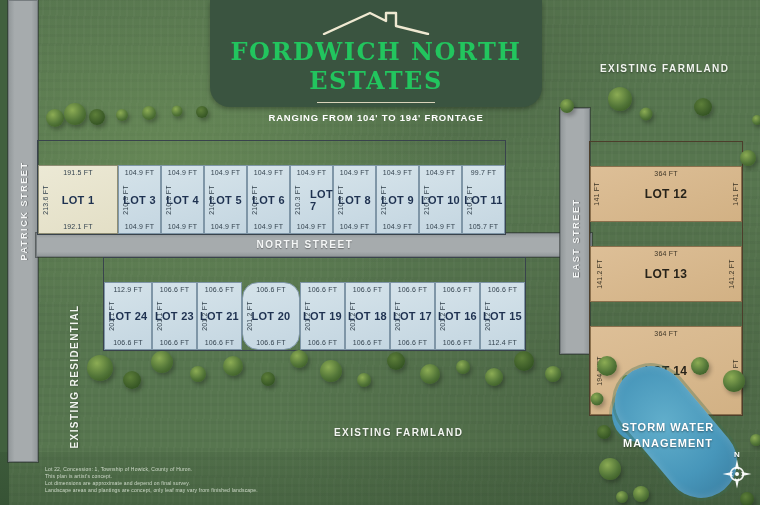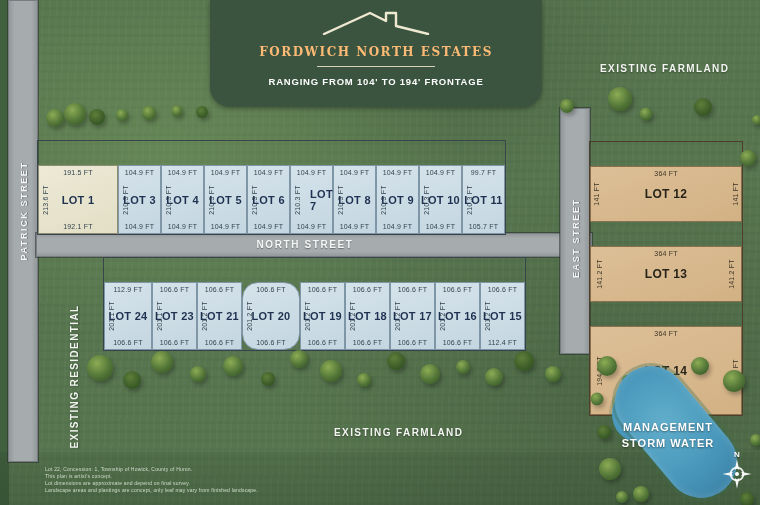--- a/index.html
+++ b/index.html
@@ -19,21 +19,21 @@
   .bottom-shade{position:absolute;left:0;top:452px;width:760px;height:53px;background:linear-gradient(rgba(20,40,22,0.10),rgba(20,40,22,0.22));}
 
   
   .road{position:absolute;background:linear-gradient(90deg,#8f9597 0,#a6abad 22%,#a6abad 78%,#8f9597 100%);box-shadow:inset 0 0 0 1px #777d80, 0 0 0 1px rgba(40,45,46,0.55);}
   .road.h{background:linear-gradient(180deg,#8f9597 0,#a6abad 22%,#a6abad 78%,#8f9597 100%);}
   .street-label{position:absolute;color:#f4f6f6;font-weight:bold;font-size:9px;letter-spacing:1.6px;white-space:nowrap;text-shadow:0 1px 1px rgba(0,0,0,0.35);}
   .vlabel{transform:rotate(-90deg);transform-origin:center;}
 
   
   .banner{position:absolute;left:210px;top:0;width:332px;height:107px;background:var(--banner,#3a5440);border-radius:0 0 20px 20px;text-align:center;box-shadow:0 2px 5px rgba(0,0,0,0.30);}
-  .banner-title{margin-top:10px;font-family:"DejaVu Serif",serif;font-weight:bold;font-size:12px;letter-spacing:1.5px;color:#fdba74;}
+  .banner-title{margin-top:2px;font-family:"DejaVu Serif",serif;font-weight:bold;font-size:24px;letter-spacing:1.5px;color:#22c55e;}
   .banner-divider{width:118px;height:1px;background:#d9d3ba;margin:7px auto 0;}
   .banner-sub{margin-top:9px;font-size:9.5px;font-weight:bold;letter-spacing:0.8px;color:#ffffff;}
   .roof-icon{display:block;margin:9px auto 0;}
 
   
   .lot-row{position:absolute;display:flex;box-shadow:0 0 0 1px #39434c;}
   .lot{position:relative;display:flex;align-items:center;justify-content:center;margin-top:24px;}
   .lot-blue{background:linear-gradient(160deg,#d5e3ea,#c4d6e1);border:1px solid #7f96a7;}
   .lot-cream{background:linear-gradient(160deg,#ece9d5,#e3dfc6);border:1px solid #8e8d74;}
   .lot-tan{background:linear-gradient(160deg,#ddbf97,#d2b184);border:1px solid #8a6f4c;}
@@ -261,22 +261,22 @@
       <div class="tree" style="left: 700px; top: 366px; width: 18px; height: 18px;"></div>
       <div class="tree" style="left: 734px; top: 381px; width: 22px; height: 22px;"></div>
       <div class="tree" style="left: 756px; top: 440px; width: 12px; height: 12px;"></div>
       <div class="tree dark" style="left: 747px; top: 499px; width: 14px; height: 14px;"></div>
       <div class="tree" style="left: 627px; top: 380px; width: 10px; height: 10px;"></div>
     </div>
 
   <div class="pond-bump"></div>
   <div class="pond"></div>
   <div class="storm-label" style="left:608px;top:419px;width:120px;">
+    <div>STORM WATER</div>
     <div>MANAGEMENT</div>
-    <div>STORM WATER</div>
   </div>
 
   <div class="banner">
     <svg class="roof-icon" width="112" height="26" viewBox="0 0 112 26">
       <path d="M4 25 L50 4 L66 12 L66 4 L76 4 L76 17 L108 25" fill="none" stroke="#efe9d2" stroke-width="2.4" stroke-linecap="round" stroke-linejoin="round"></path>
     </svg>
     <div class="banner-title">FORDWICH NORTH ESTATES</div>
     <div class="banner-divider"></div>
     <div class="banner-sub">RANGING FROM 104' TO 194' FRONTAGE</div>
   </div>

